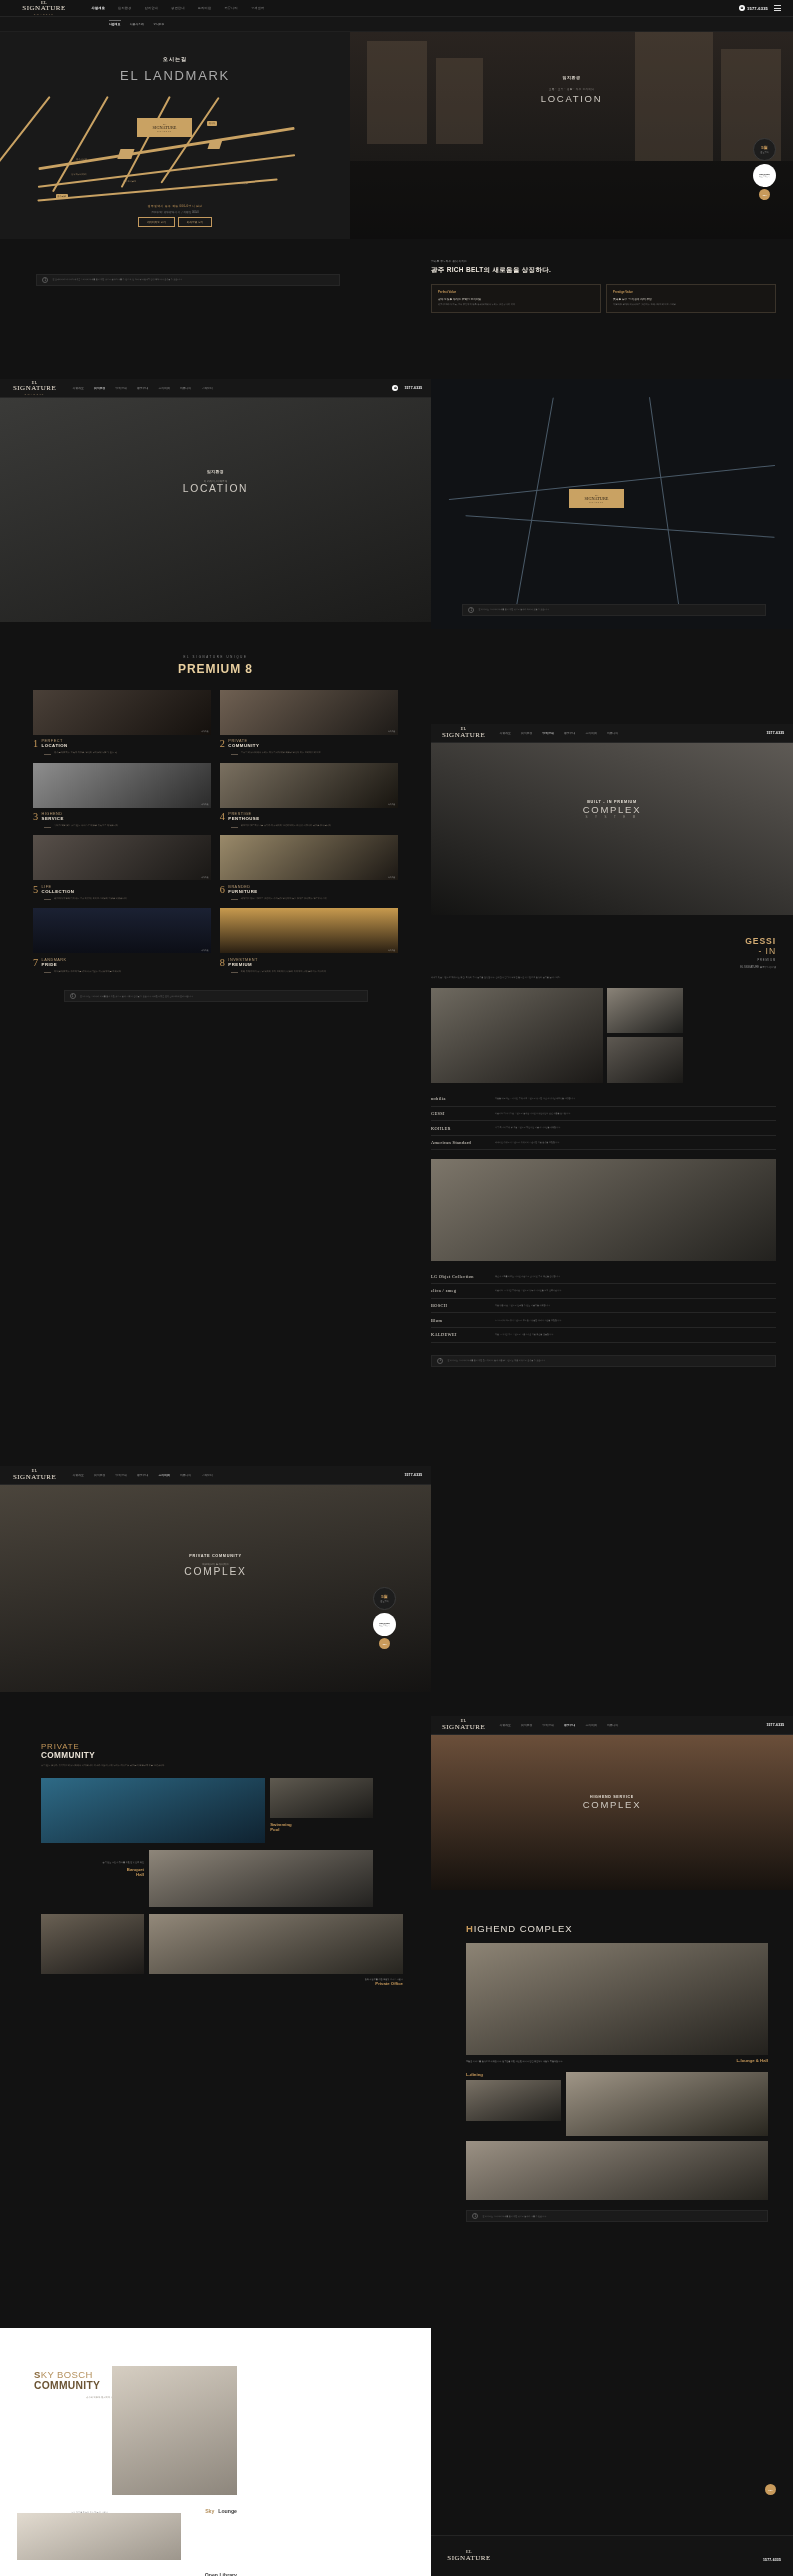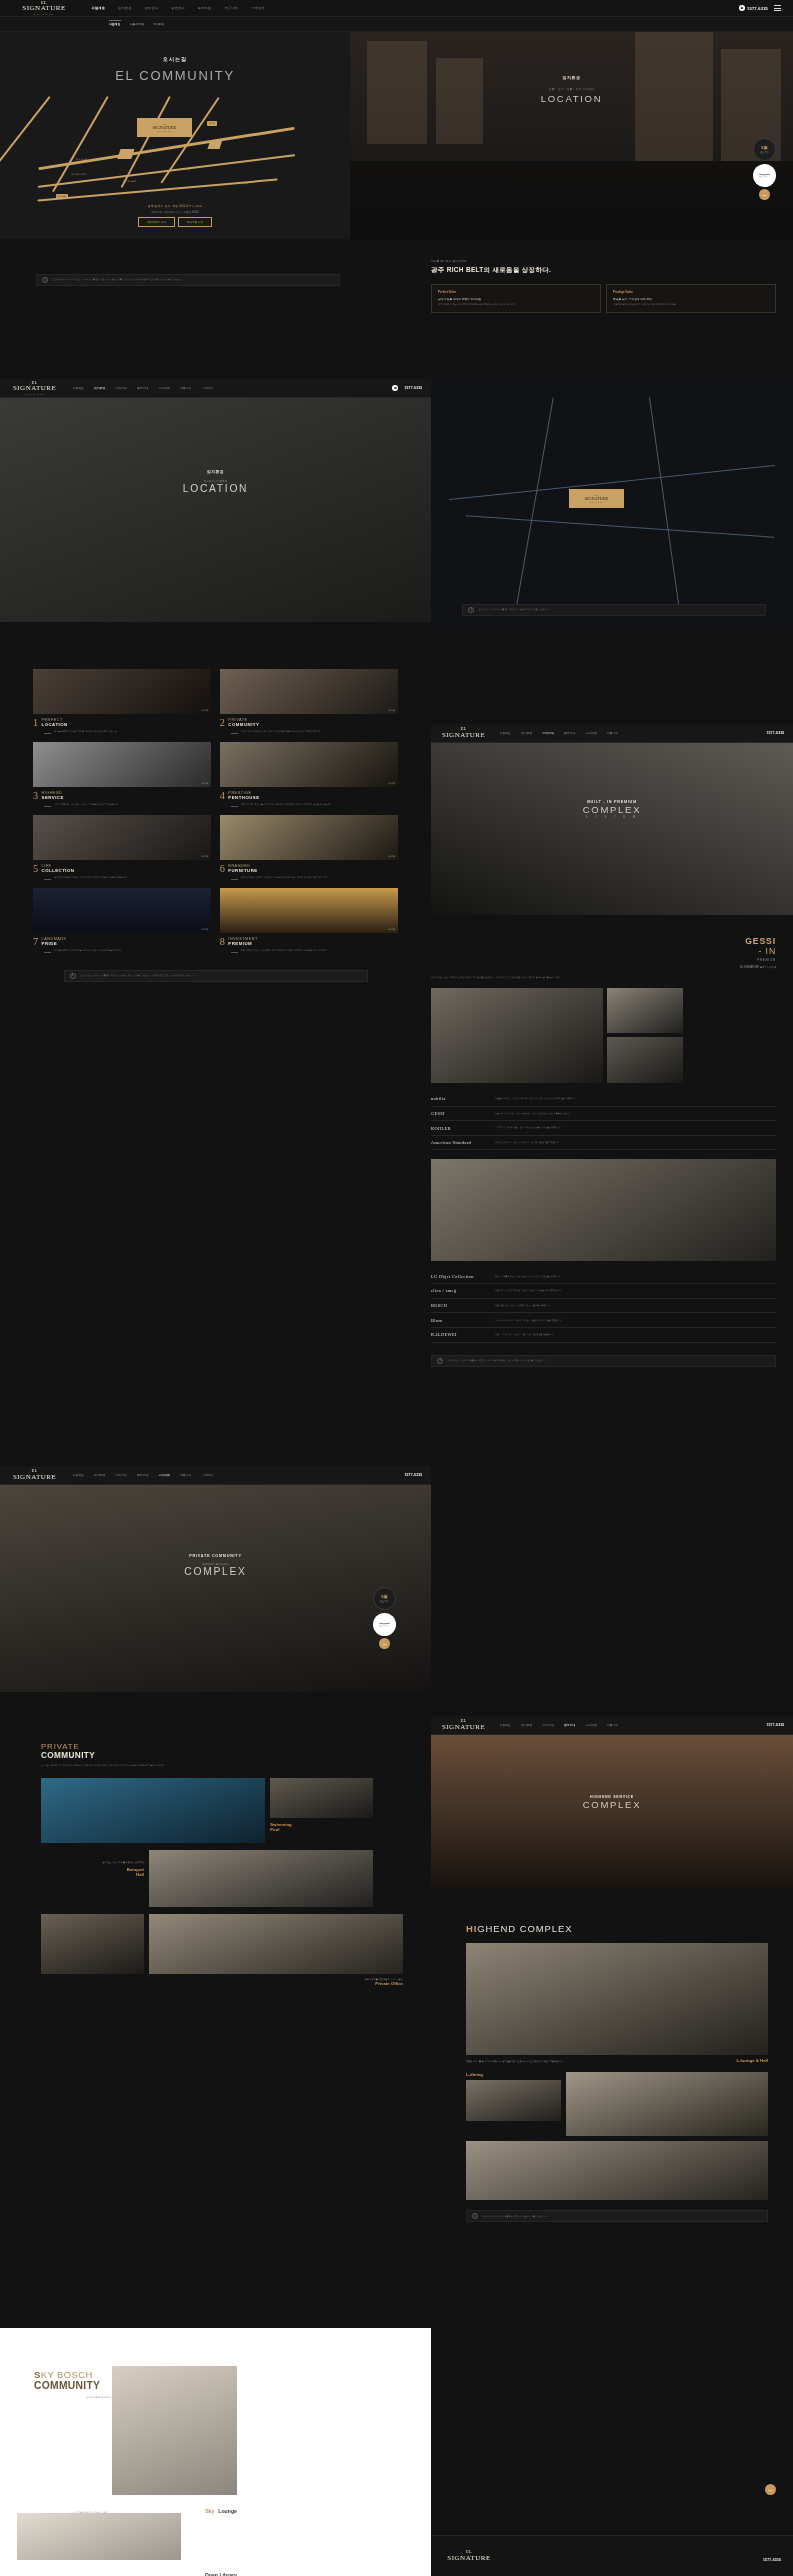--- a/index.html
+++ b/index.html
@@ -197,21 +197,21 @@
     <a class="on">사업개요</a>
     <a>시공사소개</a>
     <a>오시는길</a>
   </div>
 
   <div class="hero">
 
     <div class="left">
       <div style="margin-top:24px;">
         <div class="eyebrow">오시는길</div>
-        <div class="bigname">EL COMMUNITY</div>
+        <div class="bigname">EL LANDMARK</div>
       </div>
 
       <div class="schem">
         <span class="road" style="left:8.6px; top:-3.4px; width:2.2px; height:110px; transform:rotate(38deg); transform-origin:top left;"></span>
         <span class="road" style="left:67px; top:-3.4px; width:2.2px; height:110px; transform:rotate(30deg); transform-origin:top left;"></span>
         <span class="road" style="left:129px; top:-3.4px; width:2.2px; height:103px; transform:rotate(28deg); transform-origin:top left;"></span>
         <span class="road" style="left:178px; top:-1.7px; width:2.2px; height:103px; transform:rotate(34deg); transform-origin:top left;"></span>
         <span class="road" style="left:-3.4px; top:48px; width:259px; height:2.6px; transform:rotate(-9deg);"></span>
         <span class="road" style="left:-3.4px; top:71px; width:259px; height:2.1px; transform:rotate(-7deg);"></span>
         <span class="road" style="left:-3.4px; top:90px; width:241px; height:1.7px; transform:rotate(-5deg);"></span>
@@ -331,20 +331,27 @@
       <span class="s3">GWANGJU</span>
     </div>
   </div>
 
   <div class="notice" style="left:462px; top:604px; width:304px;">
     <span class="num">1</span>
     <span class="txt">본 이미지는 소비자의 이해를 돕기 위한 것으로 실제와 차이가 있을 수 있습니다.</span>
   </div>
 
   <div class="prem-wrap">
+    <div class="prem-title">
+      <div class="e">EL SIGNATURE UNIQUE</div>
+      <div class="m">
+        <span>PREMIUM</span>
+        <span>8</span>
+      </div>
+    </div>
     <div class="grid8">
       <div class="pcard">
         <div class="ph" style="background:linear-gradient(140deg,#4a4038,#14100d);">
           <span class="cap">이미지컷</span>
         </div>
         <div class="lab">
           <span class="no">1</span>
           <span class="tx">
             <span class="t1" style="display:block;">PERFECT</span>
             <span class="t2" style="display:block;">LOCATION</span>

